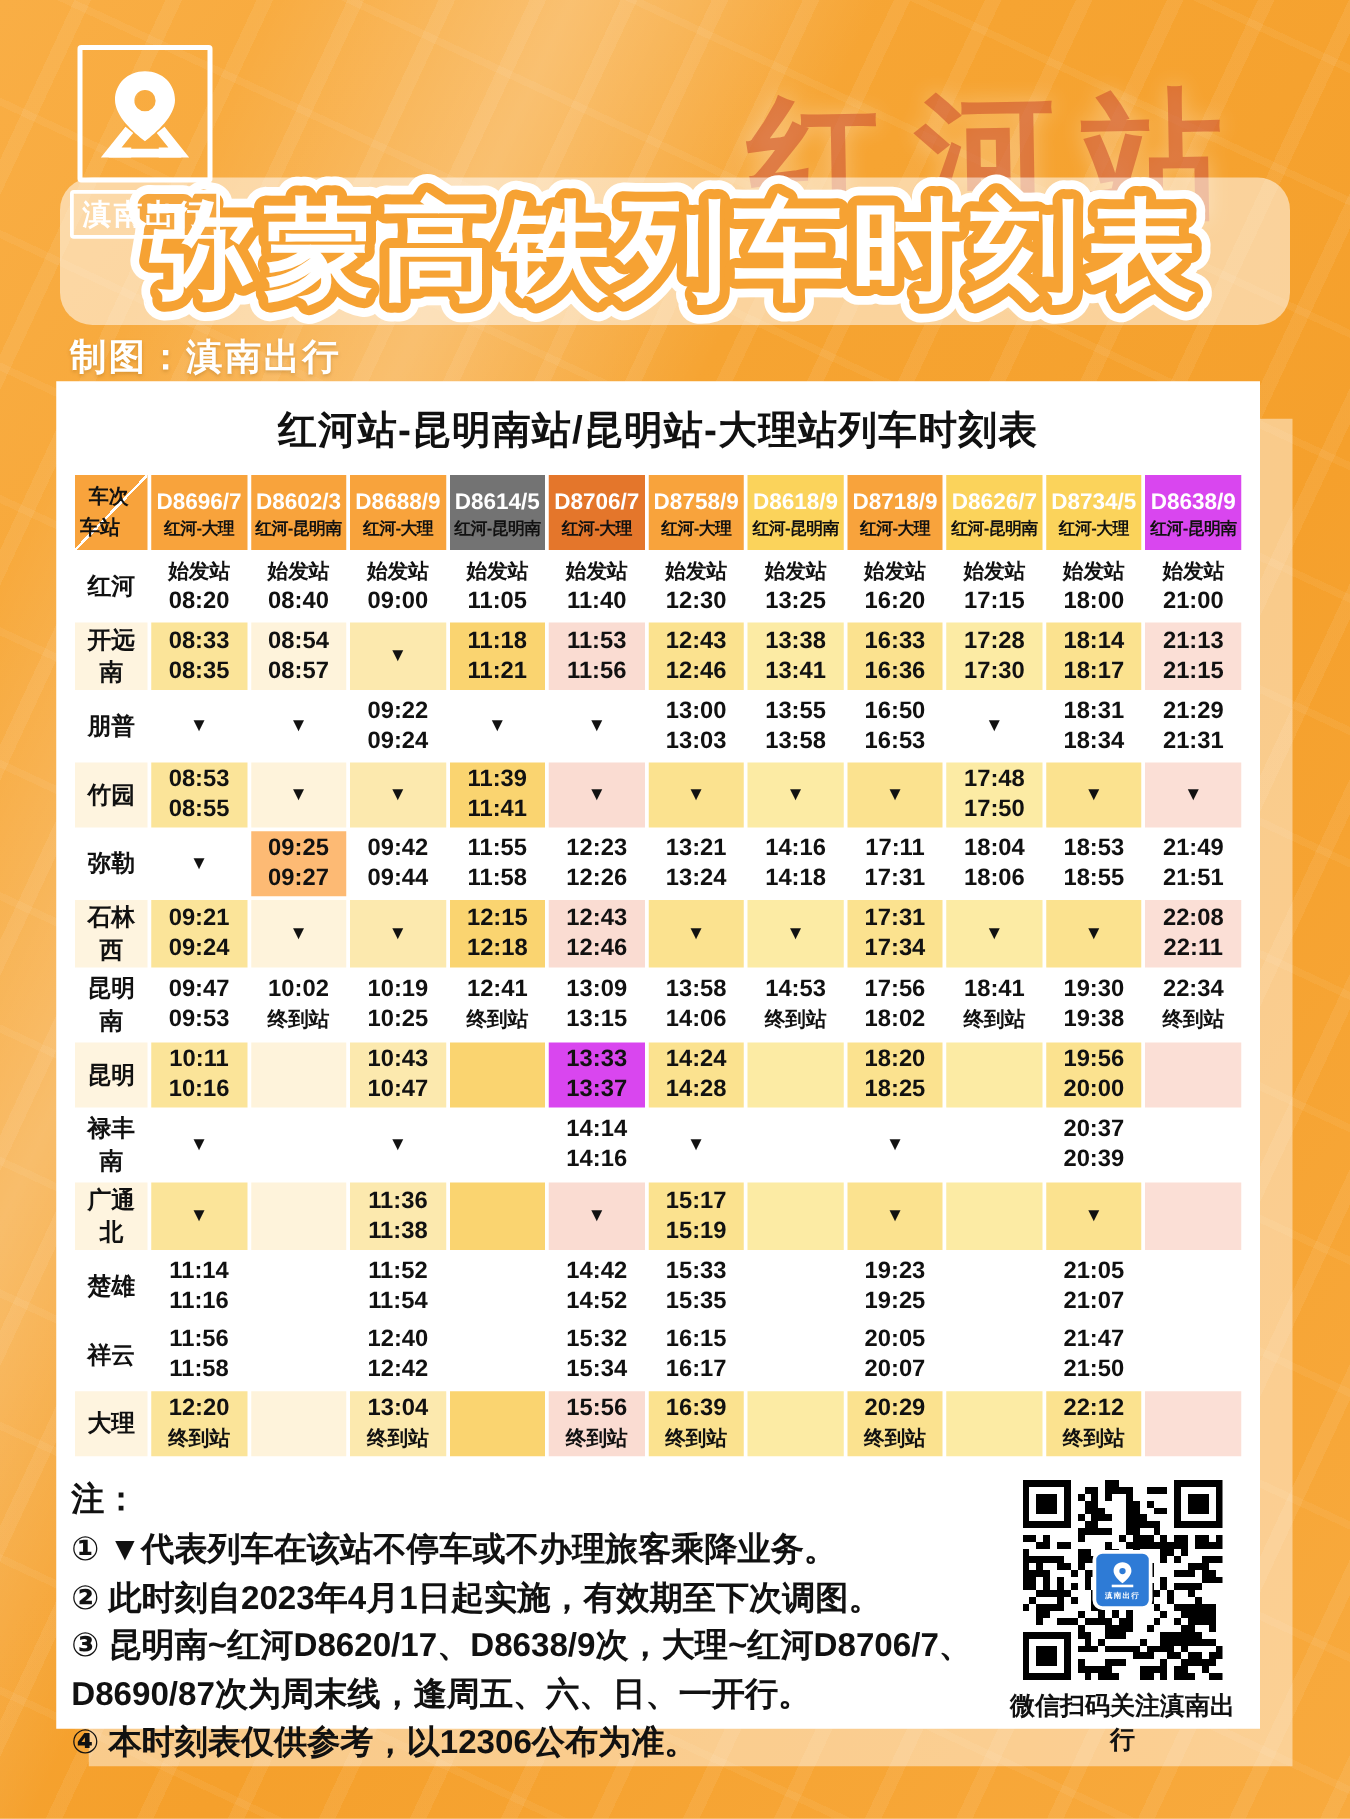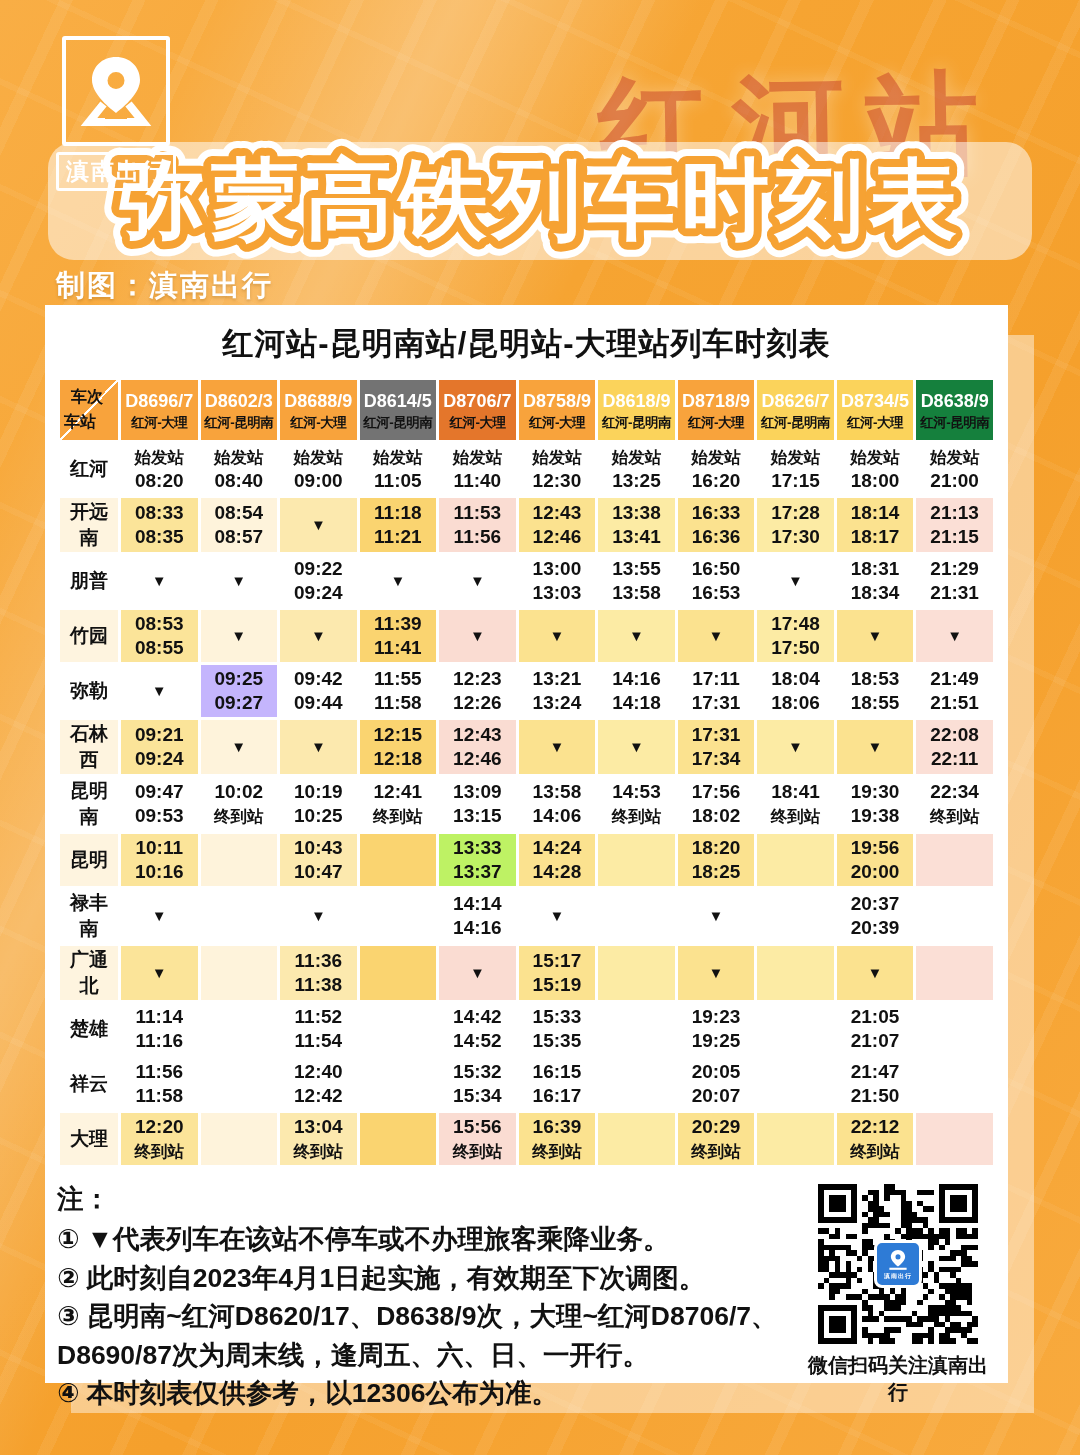--- a/index.html
+++ b/index.html
@@ -143,21 +143,21 @@
               <div class="rt">红河-大理</div>
             </td>
             <td class="hdr" style="background:#FBD35B">
               <div class="no">D8626/7</div>
               <div class="rt">红河-昆明南</div>
             </td>
             <td class="hdr" style="background:#FBD35B">
               <div class="no">D8734/5</div>
               <div class="rt">红河-大理</div>
             </td>
-            <td class="hdr" style="background:#15803d">
+            <td class="hdr" style="background:#d946ef">
               <div class="no">D8638/9</div>
               <div class="rt">红河-昆明南</div>
             </td>
           </tr>
           <tr>
             <td class="station" style="background:#fff">红河</td>
             <td class="cell" style="background:#fff">
               <div class="w">始发站</div>
               <div class="t">08:20</div>
             </td>
@@ -327,21 +327,21 @@
             </td>
             <td class="cell" style="background:#FBDFD6">
               <div class="tri">▼</div>
             </td>
           </tr>
           <tr>
             <td class="station" style="background:#fff">弥勒</td>
             <td class="cell" style="background:#fff">
               <div class="tri">▼</div>
             </td>
-            <td class="cell" style="background:#c4b5fd">
+            <td class="cell" style="background:#fdba74">
               <div class="t">09:25</div>
               <div class="t">09:27</div>
             </td>
             <td class="cell" style="background:#fff">
               <div class="t">09:42</div>
               <div class="t">09:44</div>
             </td>
             <td class="cell" style="background:#fff">
               <div class="t">11:55</div>
               <div class="t">11:58</div>
@@ -468,21 +468,21 @@
             <td class="cell" style="background:#FBE499">
               <div class="t">10:11</div>
               <div class="t">10:16</div>
             </td>
             <td class="cell" style="background:#FEF3DB"></td>
             <td class="cell" style="background:#FCE9AE">
               <div class="t">10:43</div>
               <div class="t">10:47</div>
             </td>
             <td class="cell" style="background:#FAD470"></td>
-            <td class="cell" style="background:#bef264">
+            <td class="cell" style="background:#d946ef">
               <div class="t">13:33</div>
               <div class="t">13:37</div>
             </td>
             <td class="cell" style="background:#FBE28F">
               <div class="t">14:24</div>
               <div class="t">14:28</div>
             </td>
             <td class="cell" style="background:#FCEBA4"></td>
             <td class="cell" style="background:#FBE28F">
               <div class="t">18:20</div>

